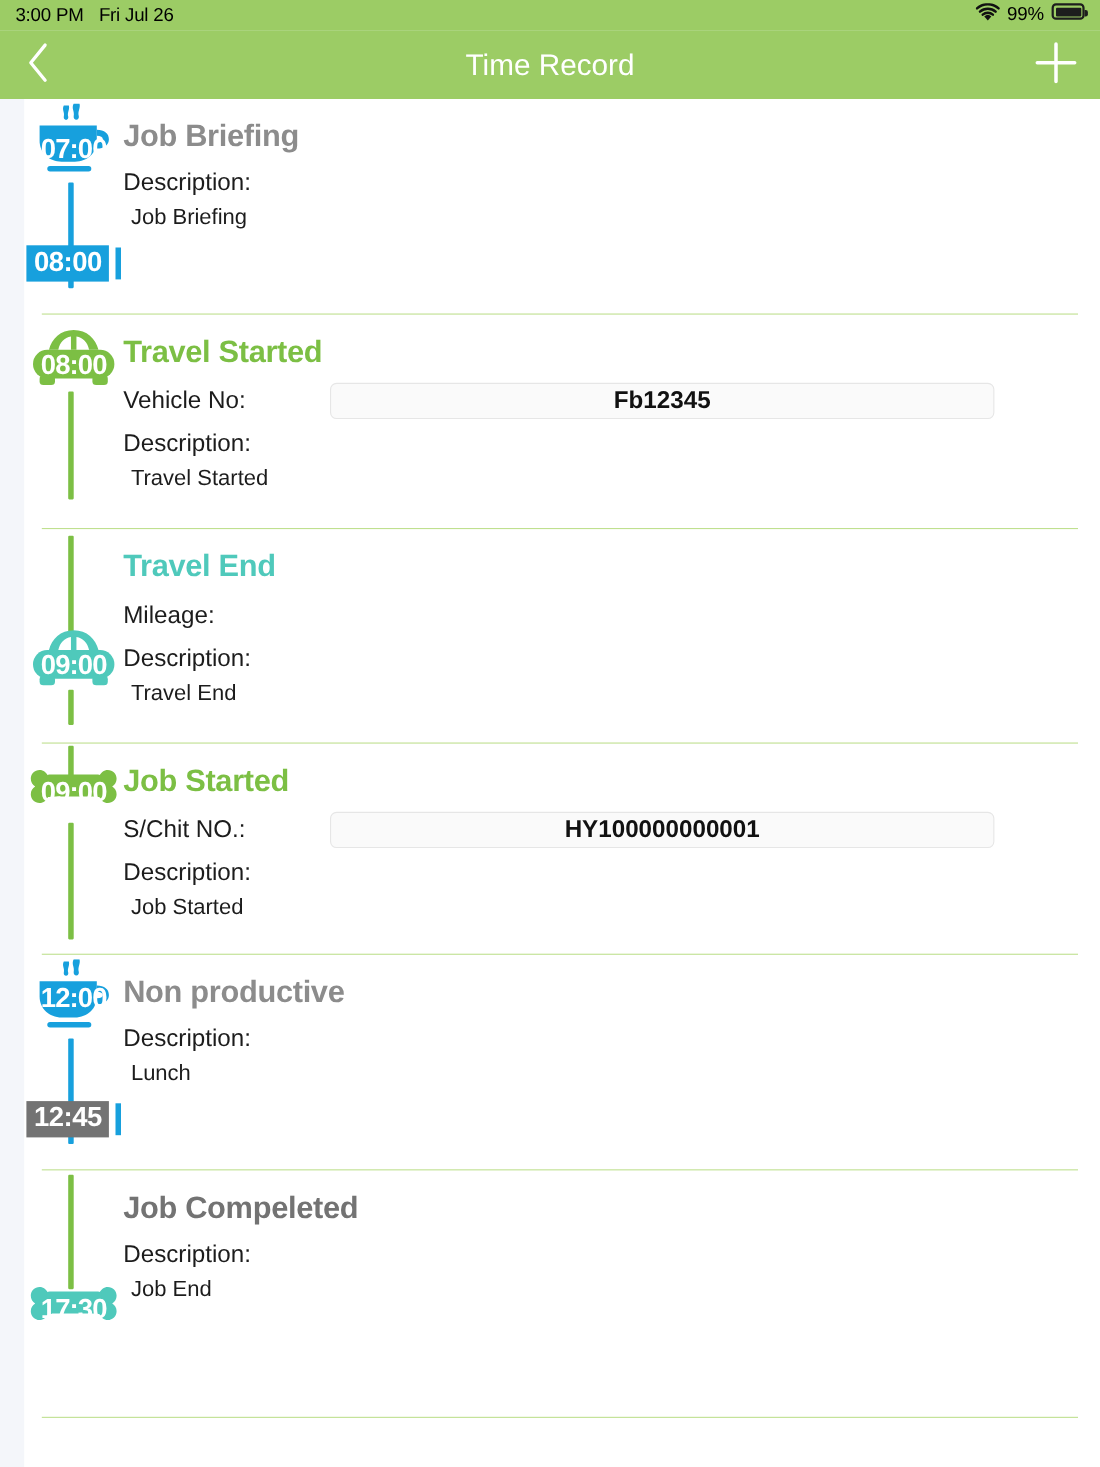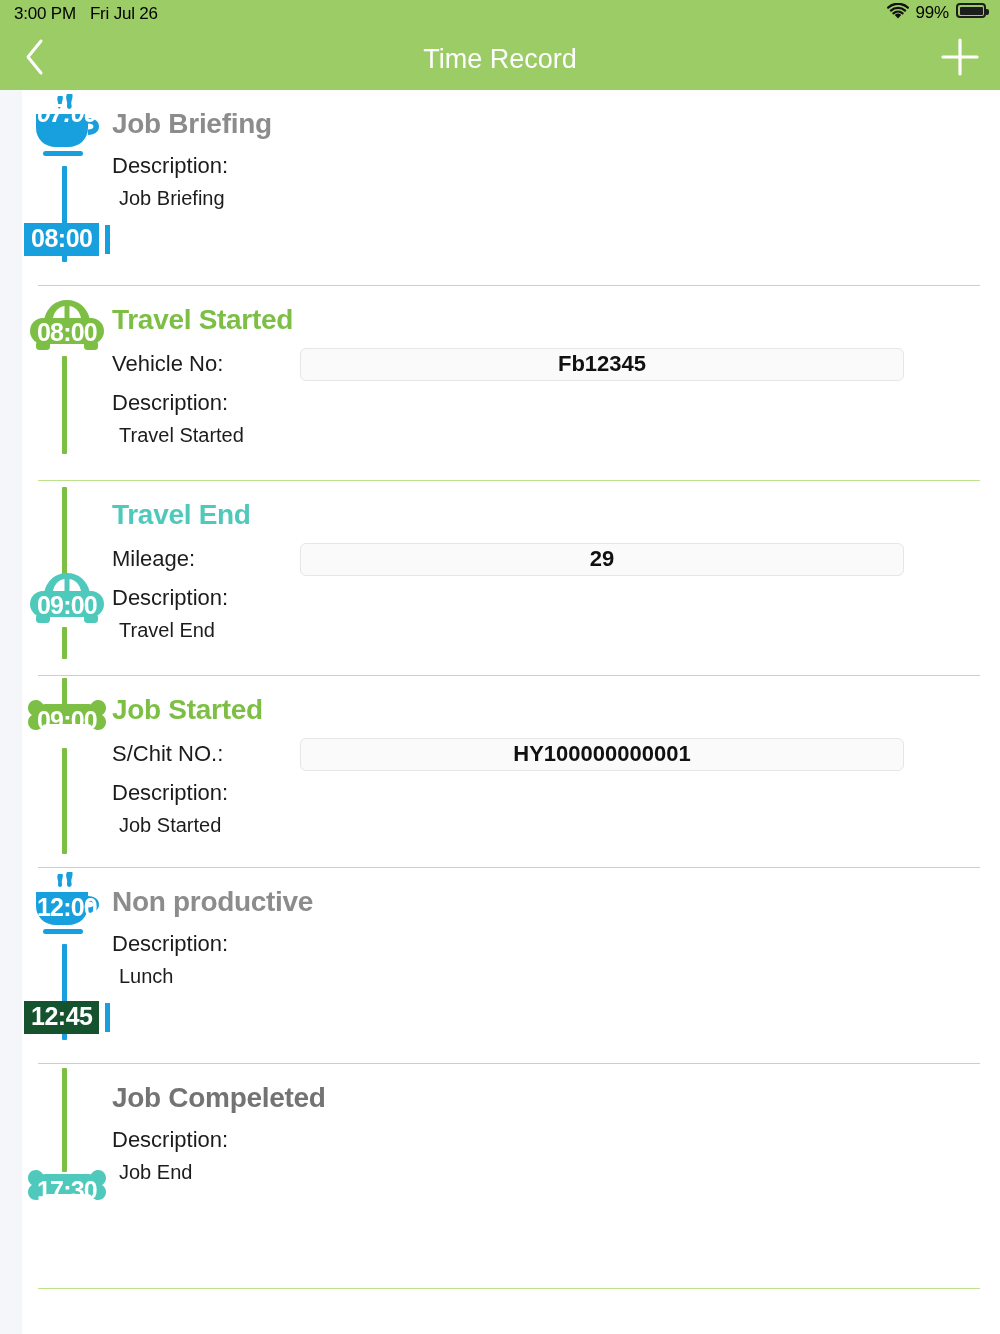--- a/index.html
+++ b/index.html
@@ -157,21 +157,21 @@
           <svg width="90" height="76" viewBox="0 0 90 76">
             <g fill="#17a0dd">
               <path d="M36 2c-2 4 1 6 0 10 -0.4 2 1 3 2 3 1.6 0 2.4-1.6 2-3 -1-4 1.6-6 0.6-10z"></path>
               <path d="M45 0c-2.4 4.6 1 7 0 11.5 -0.4 2.2 1 3.4 2.3 3.4 1.8 0 2.8-1.8 2.3-3.4 -1.2-4.6 1.8-7 0.7-11.5z"></path>
               <path d="M14 20h52v14c0 11-8.5 19-20 19h-12c-11.5 0-20-8-20-19z"></path>
               <path d="M66 24c7 0 11 3.6 11 8.5S73 41 66 41v-5.5c3.5 0 5.5-1.2 5.5-3s-2-3-5.5-3z"></path>
               <rect x="21" y="57" width="40" height="5" rx="2.5"></rect>
             </g>
           </svg>
         </div>
-        <div class="icon-time" style="top:9px;font-style:italic;">07:00</div>
+        <div class="icon-time" style="top:32px;">07:00</div>
 
         <div class="pill" style="top:133px;background:#17a0dd;">
           <span>08:00</span>
           <i class="tick" style="background:#17a0dd;"></i>
         </div>
       </div>
       <div class="body">
         <h2 class="title" style="color:#8c8c8c;">Job Briefing</h2>
         <div class="desc-label">Description:</div>
         <div class="desc-value">Job Briefing</div>
@@ -223,21 +223,20 @@
               <rect x="62" y="45" width="14" height="9" rx="3.5"></rect>
             </g>
           </svg>
         </div>
         <div class="icon-time" style="top:110px;">09:00</div>
       </div>
       <div class="body">
         <h2 class="title" style="color:#4fc9bb;">Travel End</h2>
         <div class="field-row">
           <div class="field-label">Mileage:</div>
-          <div class="field-input">29</div>
         </div>
         <div class="desc-label">Description:</div>
         <div class="desc-value">Travel End</div>
       </div>
     </div>
     <div class="divider" style="position:absolute;bottom:0;left:0;right:0;"></div>
   </div>
 
   <div class="entry" style="height:192px;">
     <div class="entry-inner">
@@ -277,21 +276,21 @@
             <g fill="#17a0dd">
               <path d="M36 2c-2 4 1 6 0 10 -0.4 2 1 3 2 3 1.6 0 2.4-1.6 2-3 -1-4 1.6-6 0.6-10z"></path>
               <path d="M45 0c-2.4 4.6 1 7 0 11.5 -0.4 2.2 1 3.4 2.3 3.4 1.8 0 2.8-1.8 2.3-3.4 -1.2-4.6 1.8-7 0.7-11.5z"></path>
               <path d="M14 20h52v14c0 11-8.5 19-20 19h-12c-11.5 0-20-8-20-19z"></path>
               <path d="M66 24c7 0 11 3.6 11 8.5S73 41 66 41v-5.5c3.5 0 5.5-1.2 5.5-3s-2-3-5.5-3z"></path>
               <rect x="21" y="57" width="40" height="5" rx="2.5"></rect>
             </g>
           </svg>
         </div>
         <div class="icon-time" style="top:25px;">12:00</div>
-        <div class="pill" style="top:133px;background:#14532d;">
+        <div class="pill" style="top:133px;background:#737373;">
           <span>12:45</span>
           <i class="tick" style="background:#17a0dd;"></i>
         </div>
       </div>
       <div class="body">
         <h2 class="title" style="color:#8c8c8c;">Non productive</h2>
         <div class="desc-label">Description:</div>
         <div class="desc-value">Lunch</div>
       </div>
     </div>

